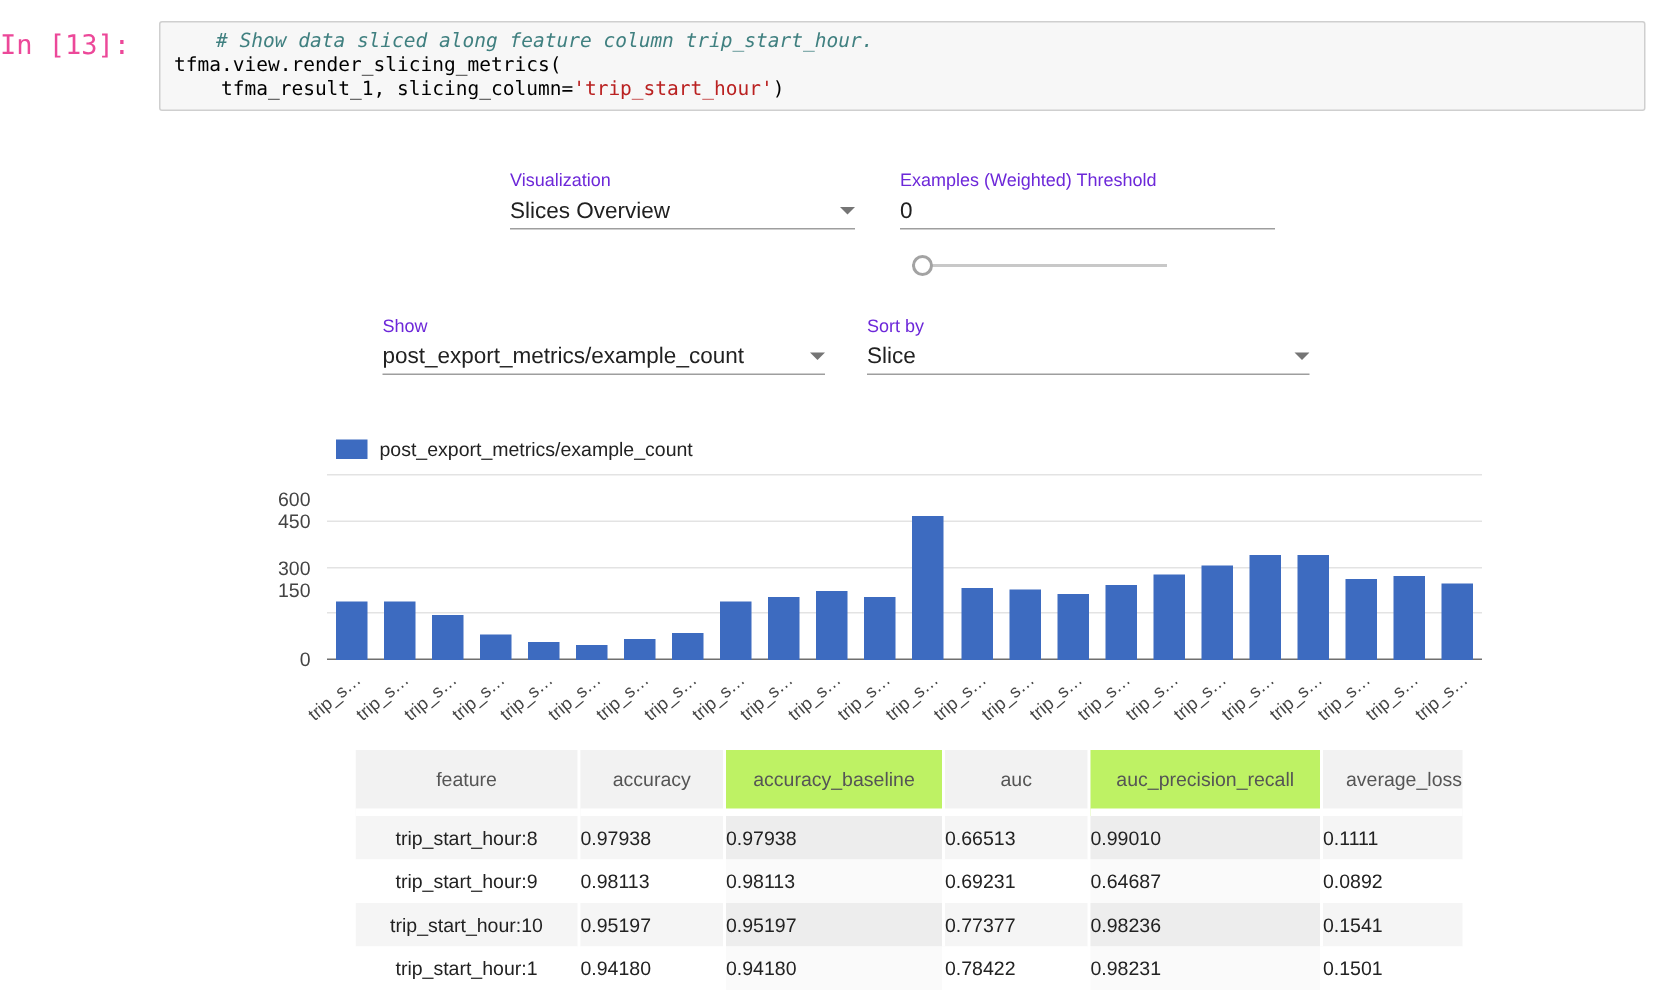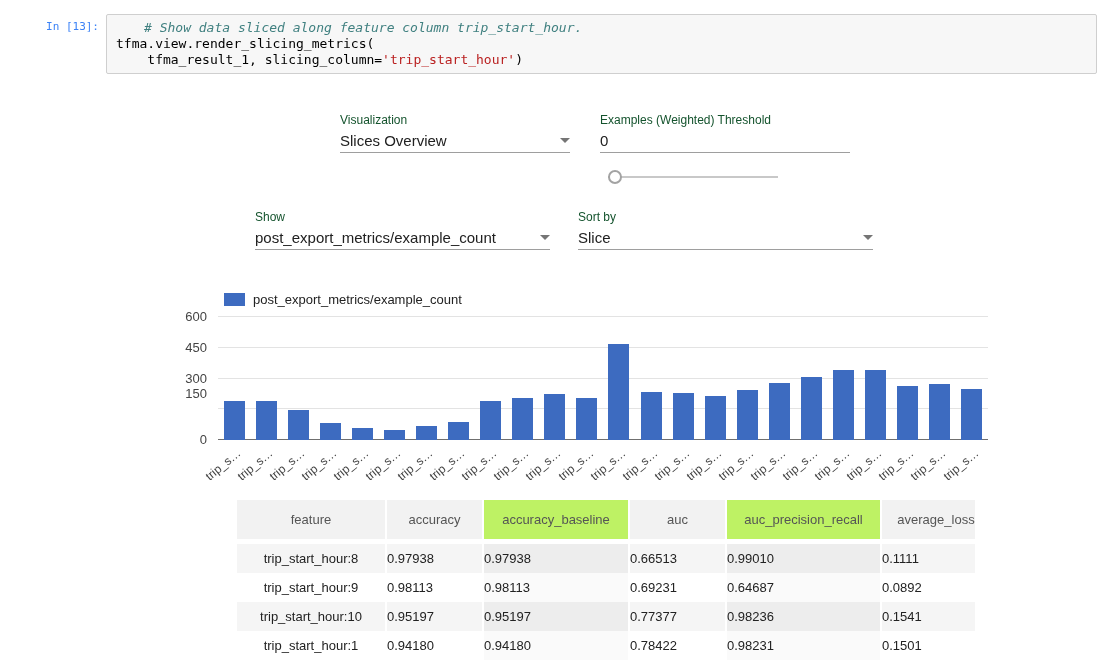--- a/index.html
+++ b/index.html
@@ -5,36 +5,36 @@
   * { margin:0; padding:0; box-sizing:border-box; }
   html,body { background:#fff; }
   body {
     width:1111px; height:668px; overflow:hidden; position:relative;
     font-family:"Liberation Sans", sans-serif; color:#212121;
   }
 
   
   .cell { display:flex; padding:14px 14px 0 0; }
   .prompt {
-    width:106px; text-align:right; padding-right:7px; padding-top:6px;
-    font-family:"DejaVu Sans Mono", monospace; font-size:11px; color:#3b82f6;
+    width:106px; padding-right:7px; padding-top:6px;
+    font-family:"DejaVu Sans Mono", monospace; font-size:18px; color:#ec4899;
     white-space:nowrap;
   }
   .code-box {
     flex:1; background:#f7f7f7; border:1px solid #cfcfcf; border-radius:2px;
     padding:5px 9px; font-family:"DejaVu Sans Mono", monospace; font-size:13px;
     line-height:16px; white-space:pre; color:#000;
   }
   .tok-comment { color:#408080; font-style:italic;margin-left:28px; }
   .tok-string { color:#BA2121; }
 
   
   .controls-row1 { margin:39px 0 0 340px; display:flex; }
   .controls-row2 { margin:26px 0 0 255px; display:flex; }
-  .ctl-label { font-size:12px; color:#14532d; margin-bottom:5px; }
+  .ctl-label { font-size:12px; color:#6d28d9; margin-bottom:5px; }
   .ctl-value {
     font-size:15px; color:#212121; padding-bottom:3px;
     border-bottom:1px solid #9e9e9e;
     display:flex; justify-content:space-between; align-items:center;
     height:21px; cursor:pointer; white-space:nowrap; overflow:hidden;
   }
   .caret {
     width:0; height:0; flex:none; margin-left:6px;
     border-left:5px solid transparent; border-right:5px solid transparent;
     border-top:5px solid #757575;
@@ -150,21 +150,21 @@
   <div style="position:absolute;inset:0;">
       <div class="gridline baseline" style="bottom: 0px;"></div>
       <div class="ytick" style="bottom: -7px;">0</div>
       <div class="gridline" style="bottom: 30.75px;"></div>
       <div class="ytick" style="bottom: 39px;">150</div>
       <div class="gridline" style="bottom: 61.5px;"></div>
       <div class="ytick" style="bottom: 54.5px;">300</div>
       <div class="gridline" style="bottom: 92.25px;"></div>
       <div class="ytick" style="bottom: 85.25px;">450</div>
       <div class="gridline" style="bottom: 123px;"></div>
-      <div class="ytick" style="bottom: 116px;">600</div>
+      <div class="ytick" style="bottom: 100px;">600</div>
       <div class="bars">
         <div class="bar-slot">
           <div class="bar" style="height: 38.95px; background: rgb(61, 107, 192);"></div>
         </div>
         <div class="bar-slot">
           <div class="bar" style="height: 38.95px; background: rgb(61, 107, 192);"></div>
         </div>
         <div class="bar-slot">
           <div class="bar" style="height: 29.725px; background: rgb(61, 107, 192);"></div>
         </div>

